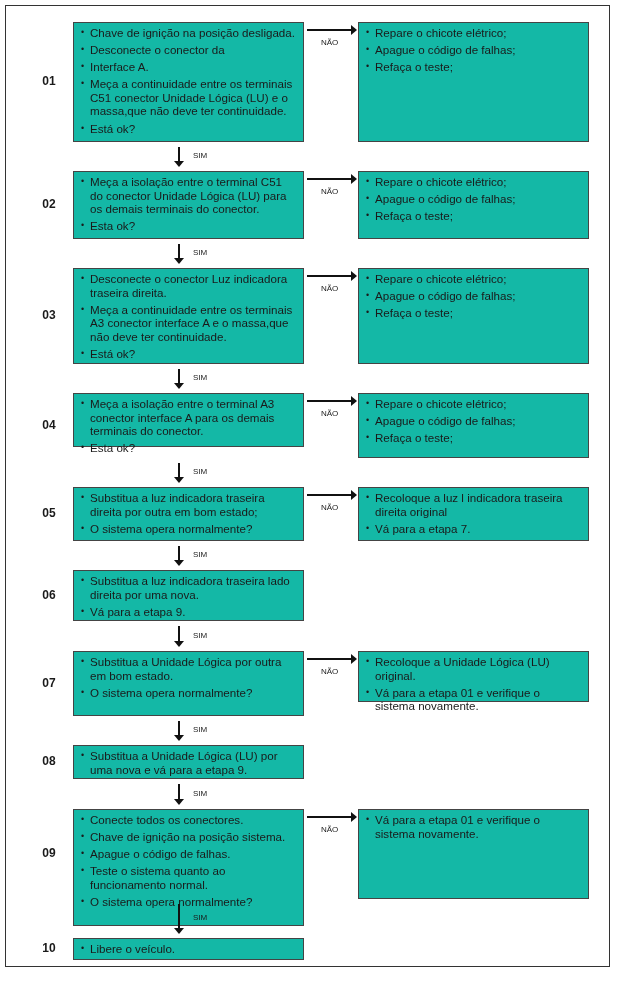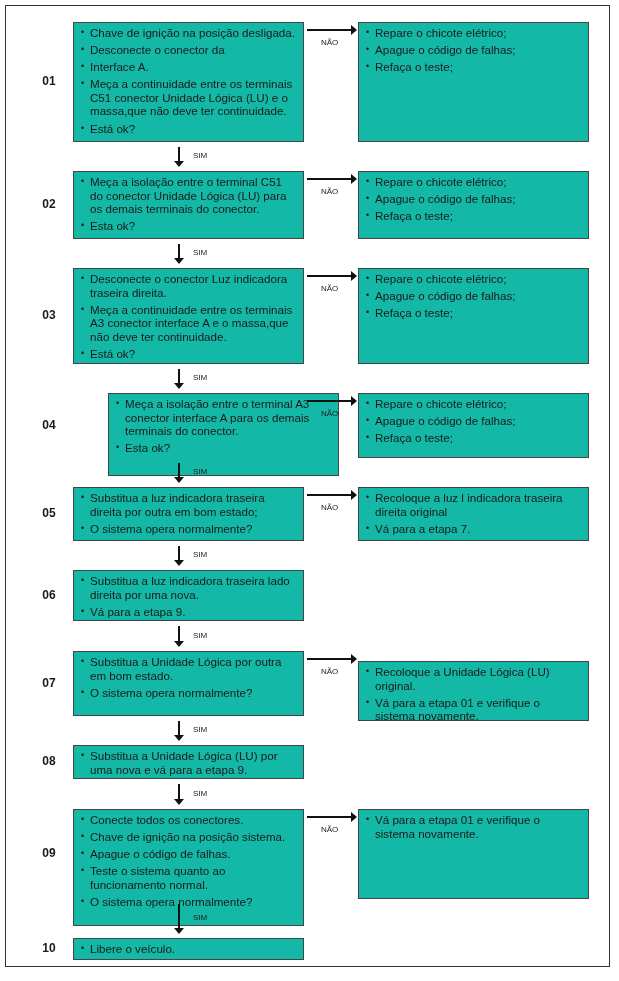--- a/index.html
+++ b/index.html
@@ -104,21 +104,21 @@
         <li>Apague o código de falhas;</li>
         <li>Refaça o teste;</li>
       </ul>
     </div>
     <div class="varrow" style="top: 369px; height: 20px;">
       <div class="shaft" style="height: 15px;"></div>
       <div class="head" style="top: 14px;"></div>
     </div>
     <div class="simlabel" style="top: 373px;">SIM</div>
     <div class="stepno" style="top: 417.5px;">04</div>
-    <div class="box left" style="top: 393px; height: 83px; margin-left: 35px;">
+    <div class="box left" style="top: 393px; height: 54px;">
       <ul>
         <li>Meça a isolação entre o terminal A3 conector interface A para os demais terminais do conector.</li>
         <li>Esta ok?</li>
       </ul>
     </div>
     <div class="harrow" style="top: 396px;">
       <div class="shaft"></div>
       <div class="head"></div>
     </div>
     <div class="naolabel" style="top: 409px;">NÃO</div>
@@ -174,21 +174,21 @@
       <ul>
         <li>Substitua a Unidade Lógica por outra em bom estado.</li>
         <li>O sistema opera normalmente?</li>
       </ul>
     </div>
     <div class="harrow" style="top: 654px;">
       <div class="shaft"></div>
       <div class="head"></div>
     </div>
     <div class="naolabel" style="top: 667px;">NÃO</div>
-    <div class="box right" style="top: 651px; height: 60px; margin-top: 10px;">
+    <div class="box right" style="top: 651px; height: 51px;">
       <ul>
         <li>Recoloque a Unidade Lógica (LU) original.</li>
         <li>Vá para a etapa 01 e verifique o sistema novamente.</li>
       </ul>
     </div>
     <div class="varrow" style="top: 721px; height: 20px;">
       <div class="shaft" style="height: 15px;"></div>
       <div class="head" style="top: 14px;"></div>
     </div>
     <div class="simlabel" style="top: 725px;">SIM</div>

